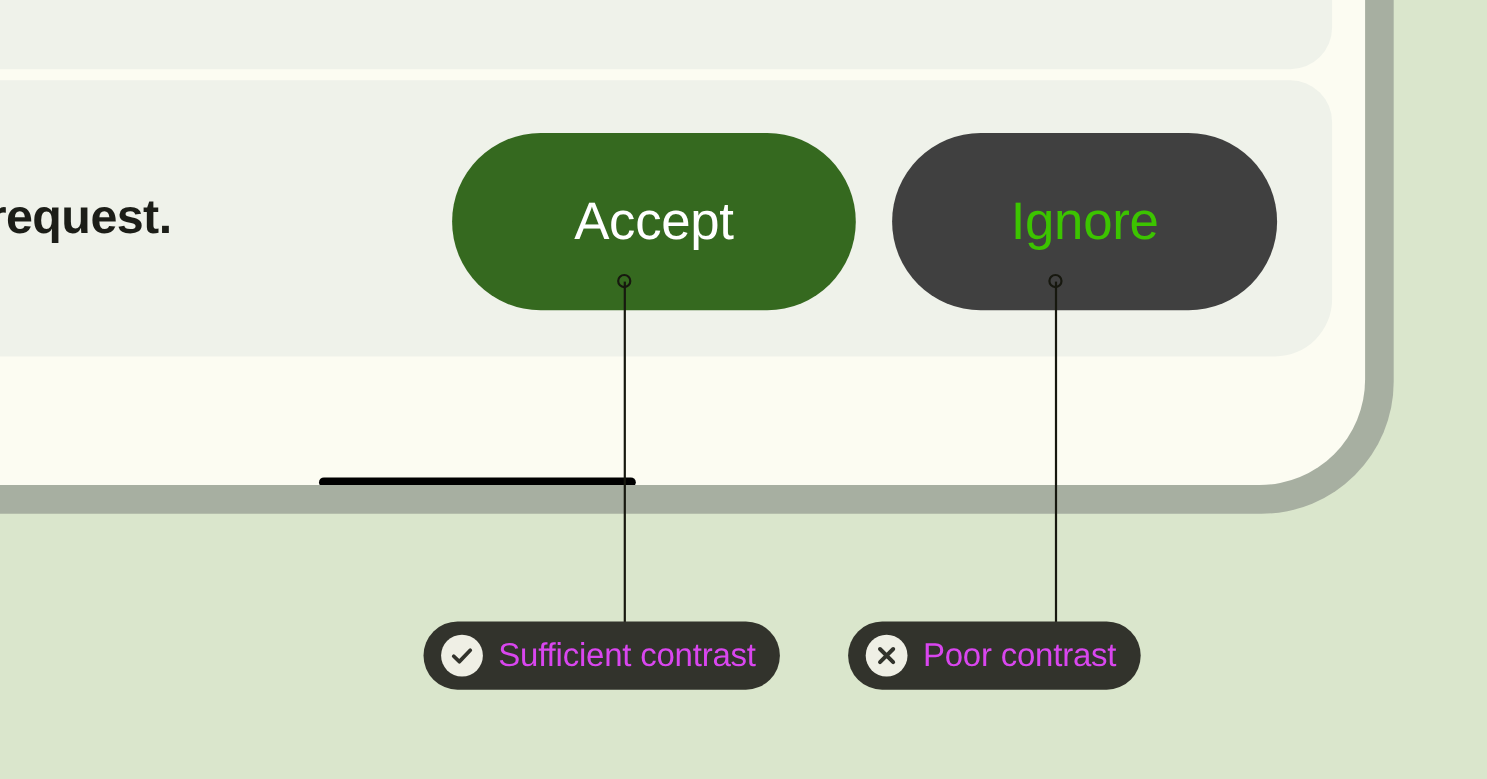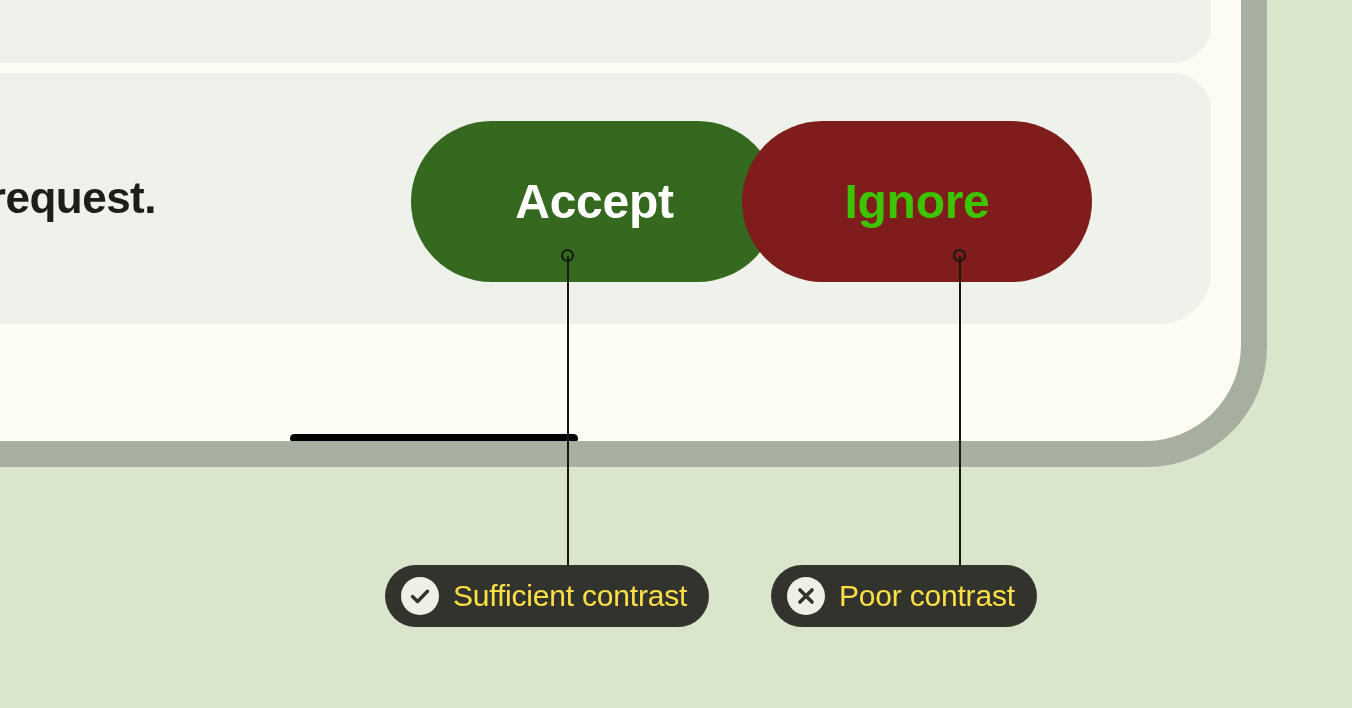--- a/index.html
+++ b/index.html
@@ -50,36 +50,36 @@
     letter-spacing:-0.5px;
     white-space:nowrap;
   }
 
   .action-btn{
     position:absolute;
     height:161px;
     border:none;
     border-radius:999px;
     font-size:48px;
-    font-weight:700;
+    font-weight:400;
     letter-spacing:-0.3px;
     display:flex;
     align-items:center;
     justify-content:center;
     cursor:pointer;
     font-family:"Liberation Sans", sans-serif;
   }
   #accept-button{
     left:805px; top:395px; width:367px;
     background:#35691F;
     color:#FFFFFF;
   }
   #ignore-button{
-    left:1136px; top:395px; width:350px;
-    background:#7f1d1d;
+    left:1205px; top:395px; width:350px;
+    background:#404040;
     color:#3CC400;
   }
 
   
   #home-indicator{
     position:absolute;
     left:684px; top:708px;
     width:288px; height:9px;
     background:#000000;
     border-radius:5px;
@@ -112,21 +112,21 @@
     display:flex;
     align-items:center;
     gap:14px;
     padding:0 22px 0 16px;
   }
   #annotation-sufficient{ left:385px; top:565px; }
   #annotation-poor      { left:771px; top:565px; }
 
   .annotation-label{
     font-size:30px;
-    color:#fde047;
+    color:#d946ef;
     letter-spacing:-0.2px;
     white-space:nowrap;
   }
 
   .badge-icon{
     width:38px; height:38px;
     border-radius:50%;
     background:#EFEFE5;
     display:flex;
     align-items:center;

